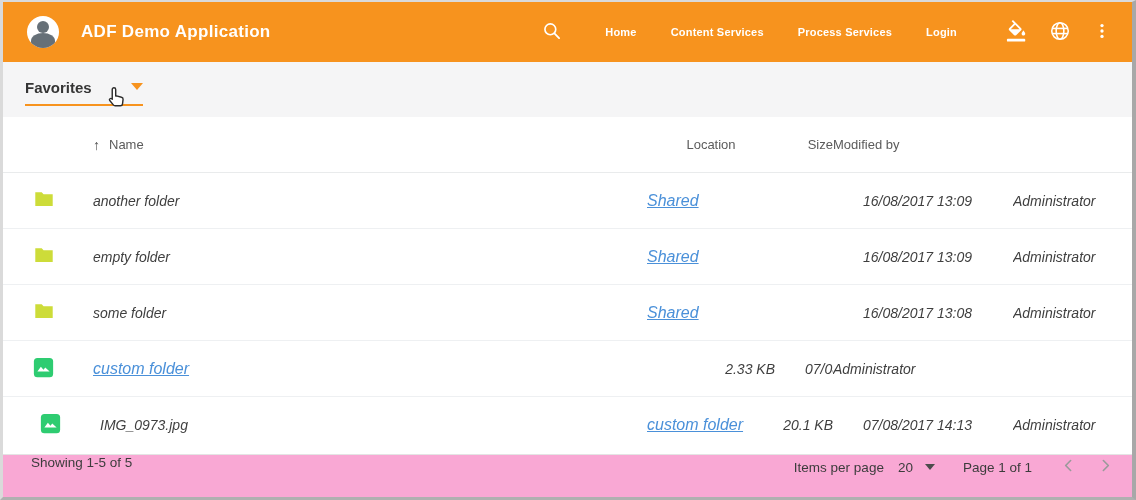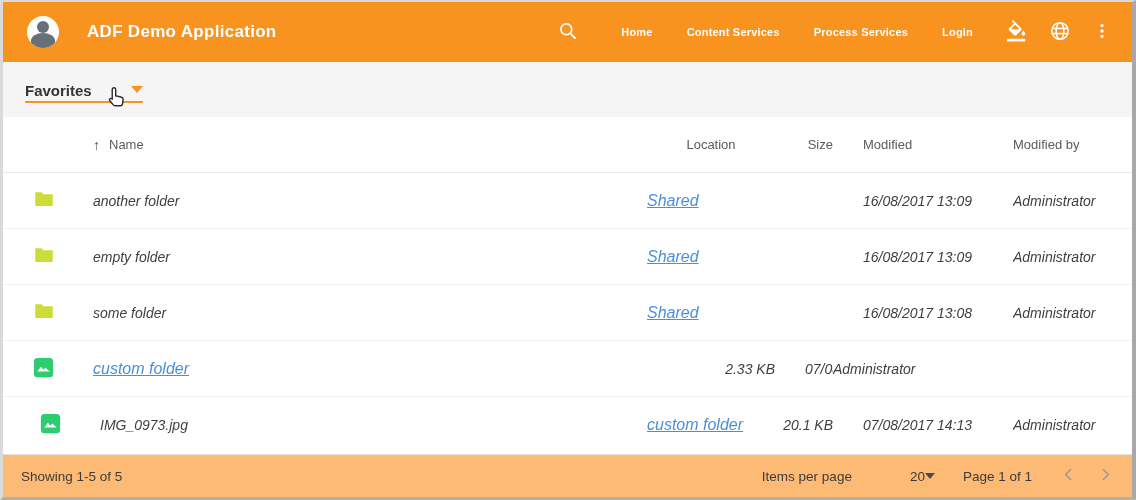--- a/index.html
+++ b/index.html
@@ -11,31 +11,31 @@
     font-family:"Liberation Sans",sans-serif;color:#3f3f3f;overflow:hidden;
   }
   
   .app-header{
     flex:0 0 60px;display:flex;align-items:center;
     padding:0 20px 0 24px;background:var(--header,#F7931E);color:#fff;
   }
   .avatar{width:32px;height:32px;border-radius:50%;background:#fff;position:relative;overflow:hidden;flex:0 0 32px;cursor:pointer;}
   .avatar::before{content:"";position:absolute;left:10px;top:5px;width:12px;height:12px;border-radius:50%;background:#667078;}
   .avatar::after{content:"";position:absolute;left:4px;top:17px;width:24px;height:16px;border-radius:50% 50% 0 0;background:#667078;}
-  .app-title{margin-left:28px;font-size:17px;font-weight:bold;letter-spacing:.3px;white-space:nowrap;}
+  .app-title{margin-left:22px;font-size:17px;font-weight:bold;letter-spacing:.3px;white-space:nowrap;}
   .header-spacer{flex:1;}
   .hbtn{background:none;border:none;padding:0;display:flex;align-items:center;cursor:pointer;}
   .search-btn{margin-right:26px;}
   .nav-link{color:#fff;font-size:11px;font-weight:bold;letter-spacing:.2px;margin:0 17px;text-decoration:none;white-space:nowrap;cursor:pointer;}
-  .nav-link.last{margin-right:12px;}
+  .nav-link.last{margin-right:28px;}
   .icon-btn{margin-left:21px;}
   
   .favorites-bar{flex:0 0 55px;position:relative;display:flex;align-items:center;padding-left:22px;}
   .fav-select{width:118px;display:flex;align-items:center;justify-content:space-between;
-    padding-bottom:2px;border-bottom:2px solid var(--accent,#F7931E);cursor:pointer;margin-top:6px;}
+    padding-bottom:8px;border-bottom:2px solid var(--accent,#F7931E);cursor:pointer;margin-top:6px;}
   .fav-label{font-size:15px;font-weight:bold;color:#353535;}
   .fav-caret{width:0;height:0;border-left:6px solid transparent;border-right:6px solid transparent;
     border-top:7px solid var(--accent,#F7931E);margin-bottom:2px;}
   .cursor-wrap{position:absolute;left:104px;top:85px;pointer-events:none;}
   
   .table-card{flex:1;background:#fff;display:flex;flex-direction:column;overflow:hidden;}
   .thead,.trow{
     display:grid;grid-template-columns:60px 1fr 128px 58px 180px 95px;
     align-items:center;height:56px;box-sizing:border-box;
     padding:0 24px 0 30px;border-bottom:1px solid #eef0f2;
@@ -45,25 +45,25 @@
   .c-name-h{display:flex;align-items:center;gap:9px;cursor:pointer;}
   .sort-arrow{font-size:14px;color:#4c4c4c;line-height:1;}
   .thead .c-loc{text-align:center;}
   .c-size{text-align:right;}
   .c-mod{padding-left:30px;}
   .trow{font-size:14px;color:#3f3f3f;cursor:pointer;font-style:italic;}
   .trow:last-child{border-bottom:none;margin-left:7px;}
   .icon-holder{display:inline-flex;}
   .loc-link{color:var(--link,#4A90D9);text-decoration:underline;font-size:16px;cursor:pointer;}
   
-  .list-footer{flex:0 0 42px;background:#fdba74;border-top:1px solid #e4e4e4;
-    display:flex;align-items:center;padding:0 16px 0 18px;font-size:13.5px;color:#3c3c3c;}
+  .list-footer{flex:0 0 42px;background:#f9a8d4;border-top:1px solid #e4e4e4;
+    display:flex;align-items:flex-start;padding:0 16px 0 28px;font-size:13.5px;color:#3c3c3c;}
   .pager{margin-left:auto;display:flex;align-items:center;}
   .ipp-label{margin-right:14px;}
-  .ipp-select{display:flex;align-items:center;gap:0;background:none;border:none;font-size:13.5px;color:#3c3c3c;cursor:pointer;padding:0;margin-left:44px;}
+  .ipp-select{display:flex;align-items:center;gap:12px;background:none;border:none;font-size:13.5px;color:#3c3c3c;cursor:pointer;padding:0;}
   .ipp-caret{width:0;height:0;border-left:5px solid transparent;border-right:5px solid transparent;border-top:6px solid #4c4c4c;}
   .page-label{margin:0 26px 0 28px;}
   .chev{background:none;border:none;padding:2px;cursor:pointer;display:flex;align-items:center;}
   .chev + .chev{margin-left:16px;}
 </style>
 </head>
 <body>
 
 <div class="screen">
 
@@ -129,21 +129,20 @@
 
   <section class="table-card">
     <div class="thead">
       <div class="cell"></div>
       <div class="cell c-name-h">
         <span class="sort-arrow">↑</span>
         <span>Name</span>
       </div>
       <div class="cell c-loc">Location</div>
       <div class="cell c-size">Size</div>
-      <div class="cell c-mod">Modified</div>
       <div class="cell c-modby">Modified by</div>
     </div>
     <div id="table-body">
     <div class="trow">
       <div class="cell c-icon">
         <span class="icon-holder i-folder">
           <svg viewBox="0 0 24 24" width="22" height="22">
                 <path d="M2.5 4.5h7l2 2.3h10v12.7h-19z" style="fill:var(--folder-icon,#CDDC39)"></path>
               </svg>
         </span>

